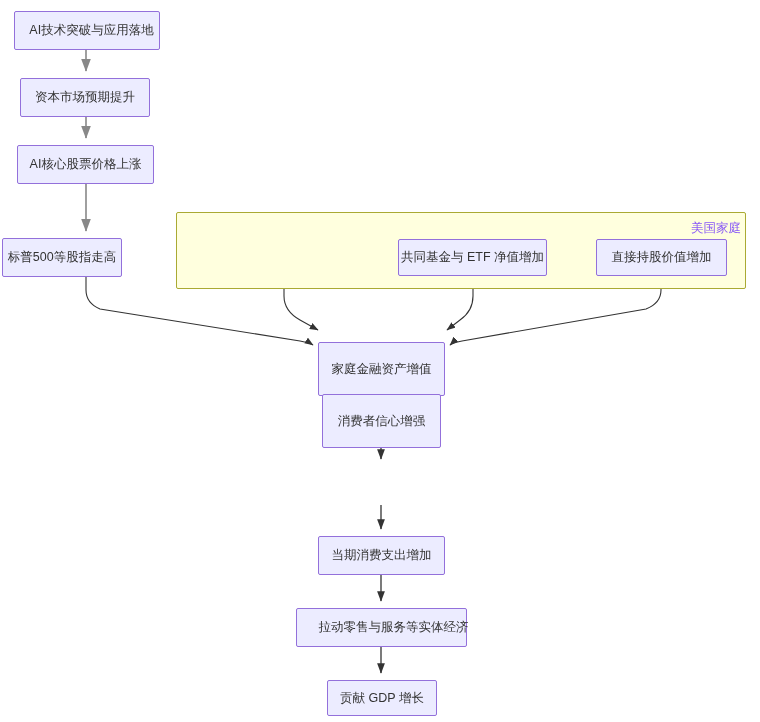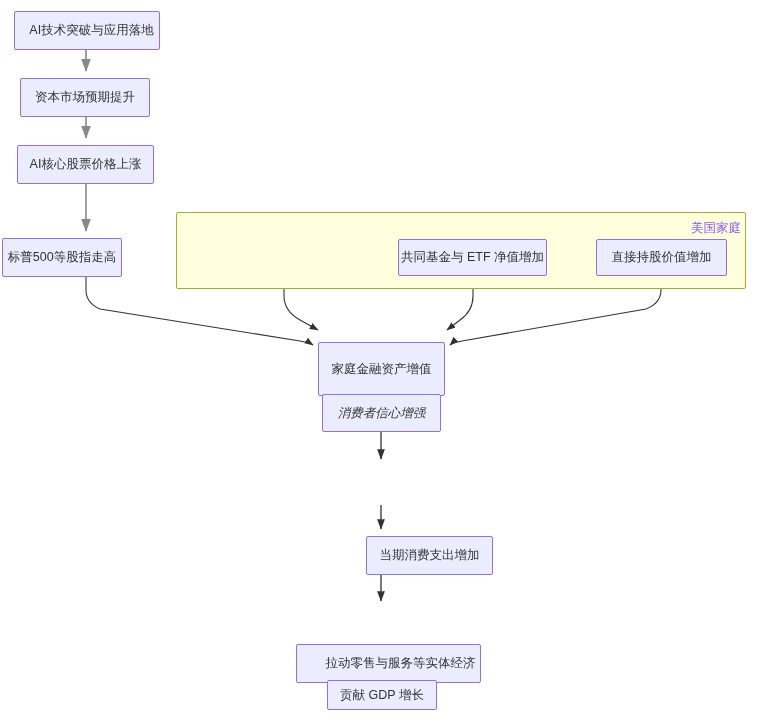--- a/index.html
+++ b/index.html
@@ -130,30 +130,30 @@
   </div>
 
   <div class="node" style="left:596px; top:239px; width:131px; height:37px;align-items:center;">
     <span class="node-label">直接持股价值增加</span>
   </div>
 
   <div class="node" style="left:318px; top:311px; width:127px; height:54px;margin-top:31px;">
     <span class="node-label">家庭金融资产增值</span>
   </div>
 
-  <div class="node" style="left:322px; top:394px; width:119px; height:38px;font-style:italic;">
+  <div class="node" style="left:322px; top:394px; width:119px; height:54px;">
     <span class="node-label">消费者信心增强</span>
   </div>
 
 
-  <div class="node" style="left:318px; top:536px; width:127px; height:39px;margin-left:48px;">
+  <div class="node" style="left:318px; top:536px; width:127px; height:39px;">
     <span class="node-label">当期消费支出增加</span>
   </div>
 
-  <div class="node" style="left:296px; top:644px; width:185px; height:39px;padding-left:24px;">
+  <div class="node" style="left:296px; top:608px; width:171px; height:39px;padding-left:24px;">
     <span class="node-label">拉动零售与服务等实体经济</span>
   </div>
 
-  <div class="node" style="left:327px; top:680px; width:110px; height:30px;">
+  <div class="node" style="left:327px; top:680px; width:110px; height:36px;">
     <span class="node-label">贡献 GDP 增长</span>
   </div>
 
 </div>
 
 </body></html>

